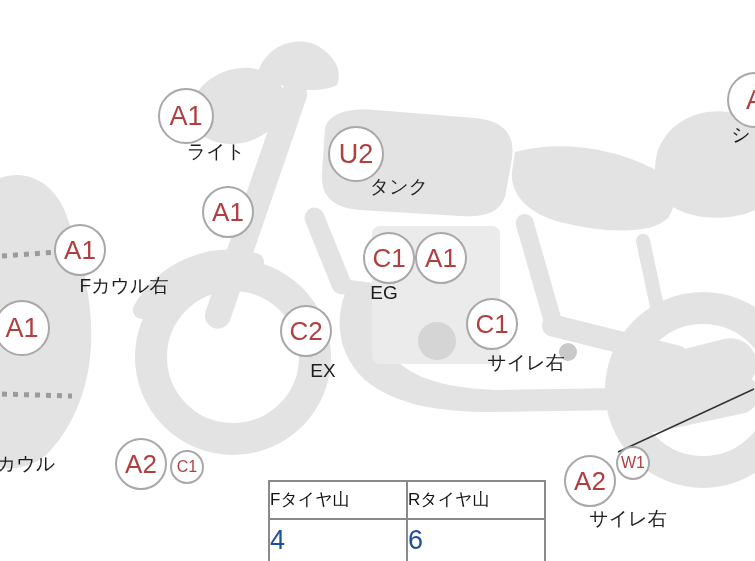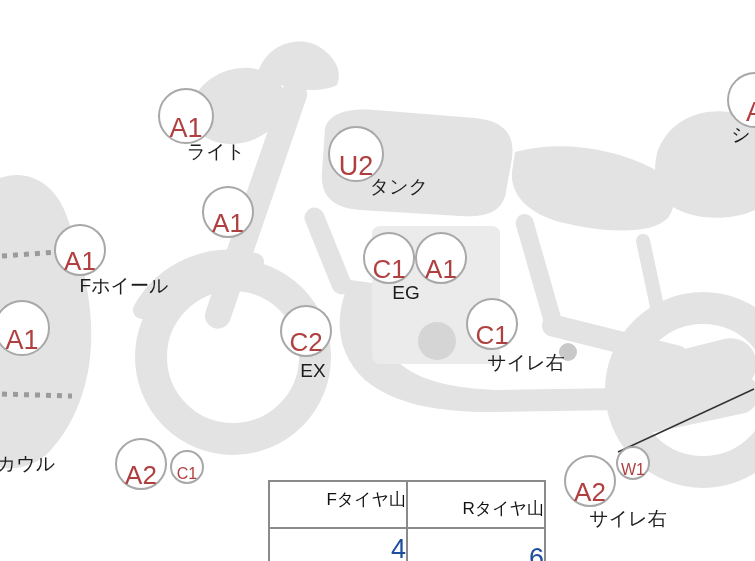--- a/index.html
+++ b/index.html
@@ -11,21 +11,21 @@
     overflow:hidden;
     font-family:"Liberation Sans","DejaVu Sans",sans-serif;
   }
   svg.bike { position:absolute; left:0; top:0; }
 
   .badge {
     position:absolute;
     border-radius:50%;
     background:#ffffff;
     border:2px solid #a8a8a8;
-    display:flex; align-items:flex-end; justify-content:center;
+    display:flex; align-items:center; justify-content:center;
     color:#b04040;
     line-height:1;
   }
   .badge.big   { width:56px; height:56px; font-size:27px; }
   .badge.med   { width:52px; height:52px; font-size:26px; }
   .badge.small { width:34px; height:34px; font-size:16px; }
 
   .plabel {
     position:absolute;
     transform:translateX(-50%);
@@ -37,24 +37,24 @@
 
   .tire-table {
     position:absolute;
     left:268px; top:480px;
     width:278px;
     border:2px solid #8a8a8a;
     background:#ffffff;
   }
   .trow { display:flex; }
   .tcell {
-    flex:1; text-align:right;
+    flex:1; text-align:left;
     border-right:2px solid #8a8a8a;
   }
-  .tcell:last-child { border-right:none;margin-top:9px; }
+  .tcell:last-child { border-right:none; }
   .trow.header .tcell {
     font-size:17px; color:#111111;
     padding:6px 0 7px 0;
     border-bottom:2px solid #8a8a8a;
   }
   .trow.vals .tcell {
     font-size:27px; color:#1e4f9e;
     padding:5px 0 6px 0;
   }
 </style>
@@ -148,23 +148,23 @@
   </div>
   <div class="badge med" style="left:564px;top:455px">
     <span>A2</span>
   </div>
   <div class="badge small" style="left:616px;top:446px">
     <span>W1</span>
   </div>
 
   <div class="plabel" style="left:216px;top:141px">ライト</div>
   <div class="plabel" style="left:399px;top:176px">タンク</div>
-  <div class="plabel" style="left:124px;top:275px">Fホイール</div>
-  <div class="plabel" style="left:406px;top:282px">EG</div>
-  <div class="plabel" style="left:313px;top:360px">EX</div>
+  <div class="plabel" style="left:124px;top:275px">Fカウル右</div>
+  <div class="plabel" style="left:384px;top:282px">EG</div>
+  <div class="plabel" style="left:323px;top:360px">EX</div>
   <div class="plabel" style="left:526px;top:352px">サイレ右</div>
   <div class="plabel" style="left:26px;top:453px">カウル</div>
   <div class="plabel" style="left:741px;top:124px">シ</div>
   <div class="plabel" style="left:628px;top:508px">サイレ右</div>
 
   <div class="tire-table">
     <div class="trow header">
       <div class="tcell">Fタイヤ山</div>
       <div class="tcell">Rタイヤ山</div>
     </div>

